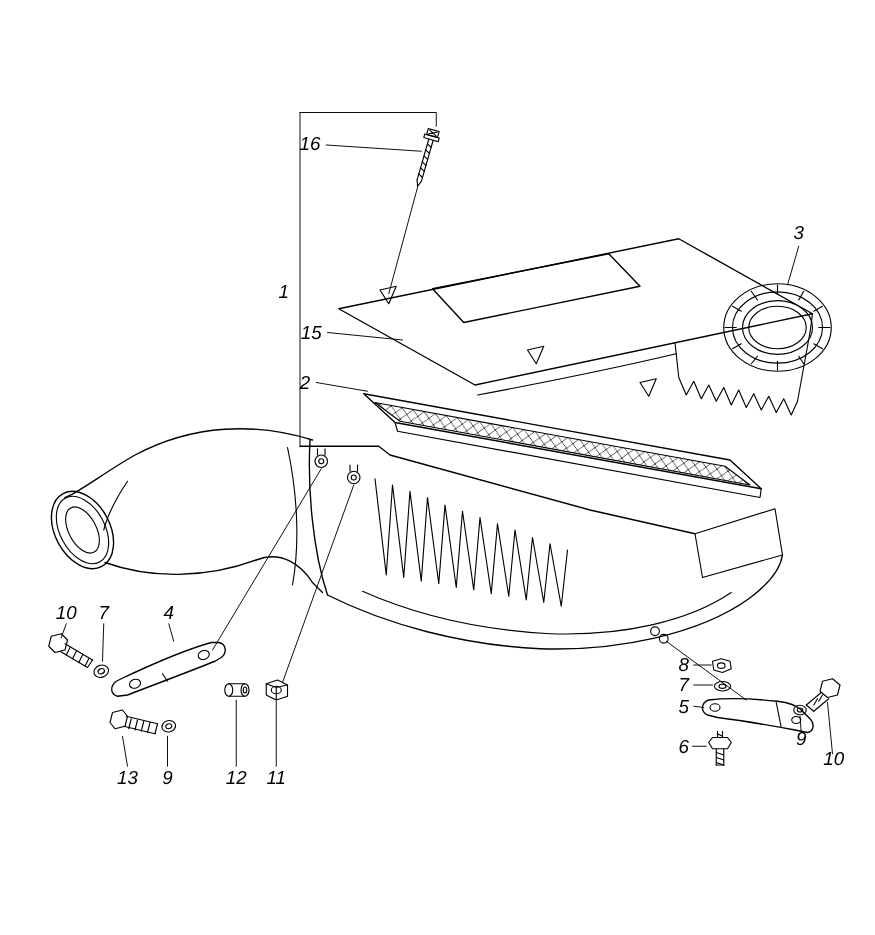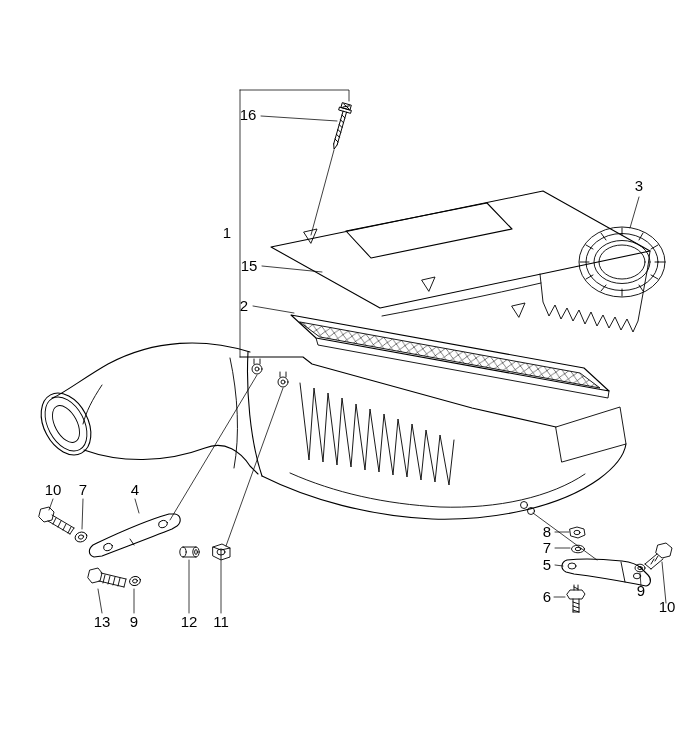--- a/index.html
+++ b/index.html
@@ -1,16 +1,16 @@
 <!DOCTYPE html>
 <html><head>
 <meta charset="utf-8">
 <style>
   html,body{margin:0;padding:0;background:#ffffff;}
-  #stage{position:relative;width:700px;height:641px;background:#ffffff;overflow:hidden;}
+  #stage{position:relative;width:700px;height:641px;background:#ffffff;overflow:hidden;font-style:italic;}
   svg{display:block;}
   .lw{stroke:#000;fill:none;stroke-width:1.1;stroke-linejoin:round;stroke-linecap:round;}
   .md{stroke:#000;fill:none;stroke-width:0.9;stroke-linejoin:round;stroke-linecap:round;}
   .thin{stroke:#000;fill:none;stroke-width:0.75;stroke-linecap:round;}
   .num{font-family:"Liberation Sans",sans-serif;font-size:15px;fill:#000;}
 </style>
 </head>
 <body>
 
 <div id="stage">

